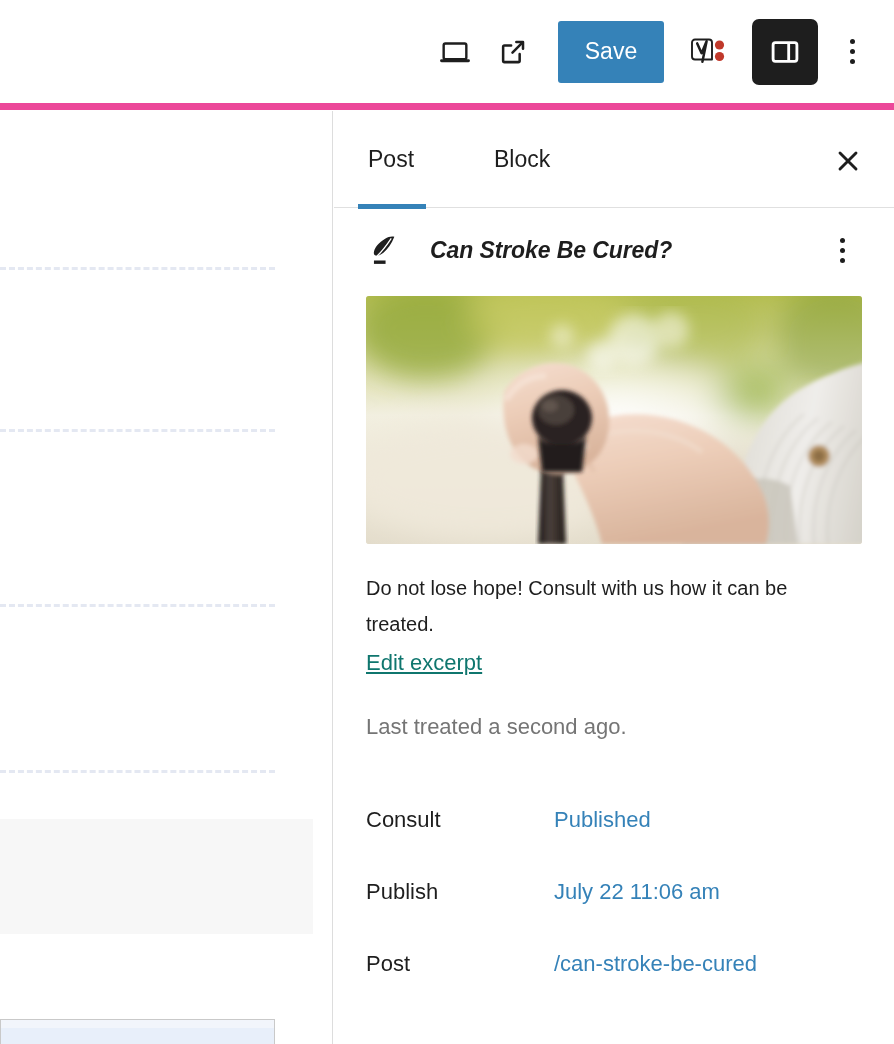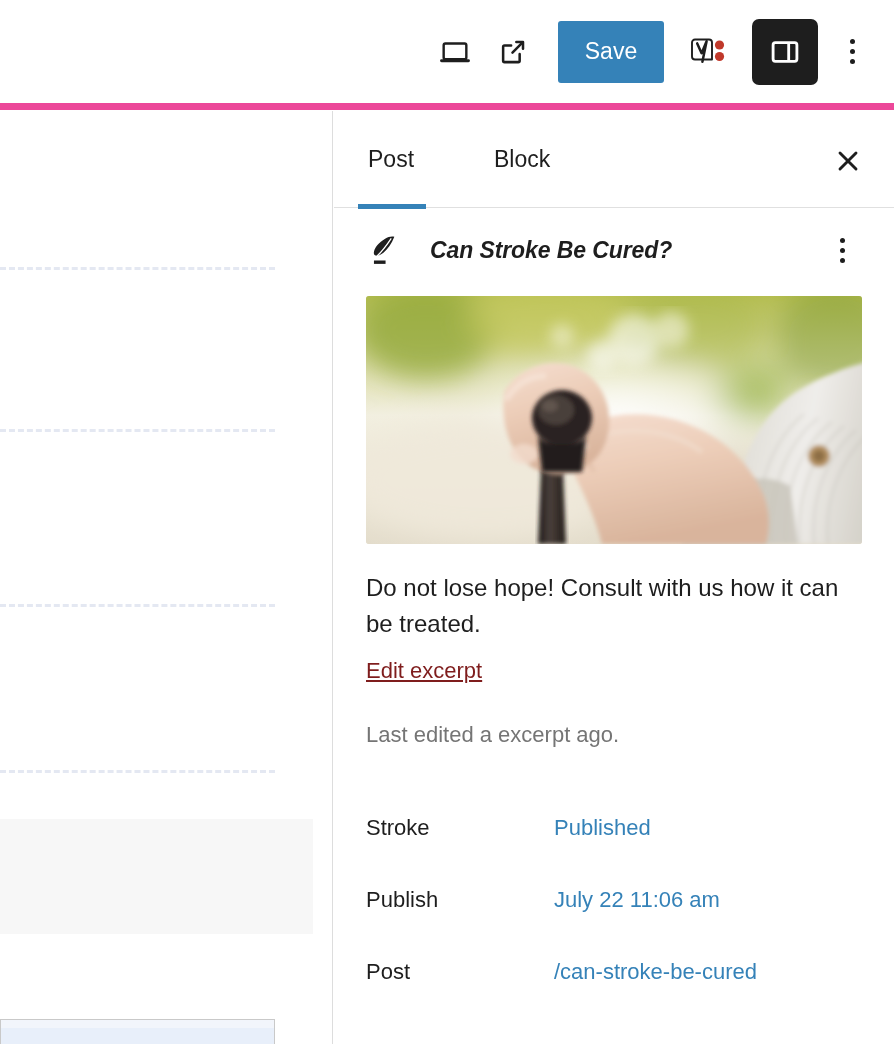--- a/index.html
+++ b/index.html
@@ -140,26 +140,26 @@
   
   .featured-img {
     width: 496px; height: 248px; margin-top: 4px;
     border-radius: 3px; overflow: hidden; position: relative;
     background: #e9e4d4; cursor: pointer;
   }
   .featured-img svg { display: block; width: 100%; height: 100%; }
 
   .excerpt {
     margin-top: 26px;
-    font-size: 24px; line-height: 36px; color: #1e1e1e;
+    font-size: 20px; line-height: 36px; color: #1e1e1e;
     max-width: 494px;
   }
   .edit-excerpt {
-    display: inline-block; margin-top: 16px;
-    font-size: 22px; color: #7f1d1d;
+    display: inline-block; margin-top: 8px;
+    font-size: 22px; color: #0f766e;
     cursor: pointer;
   }
   .last-edited {
     margin-top: 38px;
     font-size: 22px; color: #757575;
   }
 
   .meta-rows { margin-top: 44px; }
   .meta-row {
     display: flex; align-items: center;
@@ -370,26 +370,26 @@
             <ellipse cx="184" cy="110" rx="8" ry="6" fill="#6a5c54" opacity="0.75"></ellipse>
             <path d="M172 140 C180 152 212 152 220 140 L216 176 L176 176 Z" fill="#241d1a"></path>
           </g>
         </svg>
       </div>
 
       
       <div class="excerpt">Do not lose hope! Consult with us how it can be treated.</div>
       <a class="edit-excerpt" href="#">Edit excerpt</a>
 
-      <div class="last-edited">Last edited a excerpt ago.</div>
+      <div class="last-edited">Last treated a second ago.</div>
 
       
       <div class="meta-rows">
         <div class="meta-row">
-          <span class="meta-label">Stroke</span>
+          <span class="meta-label">Consult</span>
           <button class="meta-value">Published</button>
         </div>
         <div class="meta-row">
           <span class="meta-label">Publish</span>
           <button class="meta-value">July 22 11:06 am</button>
         </div>
         <div class="meta-row">
           <span class="meta-label">Post</span>
           <button class="meta-value">/can-stroke-be-cured</button>
         </div>

